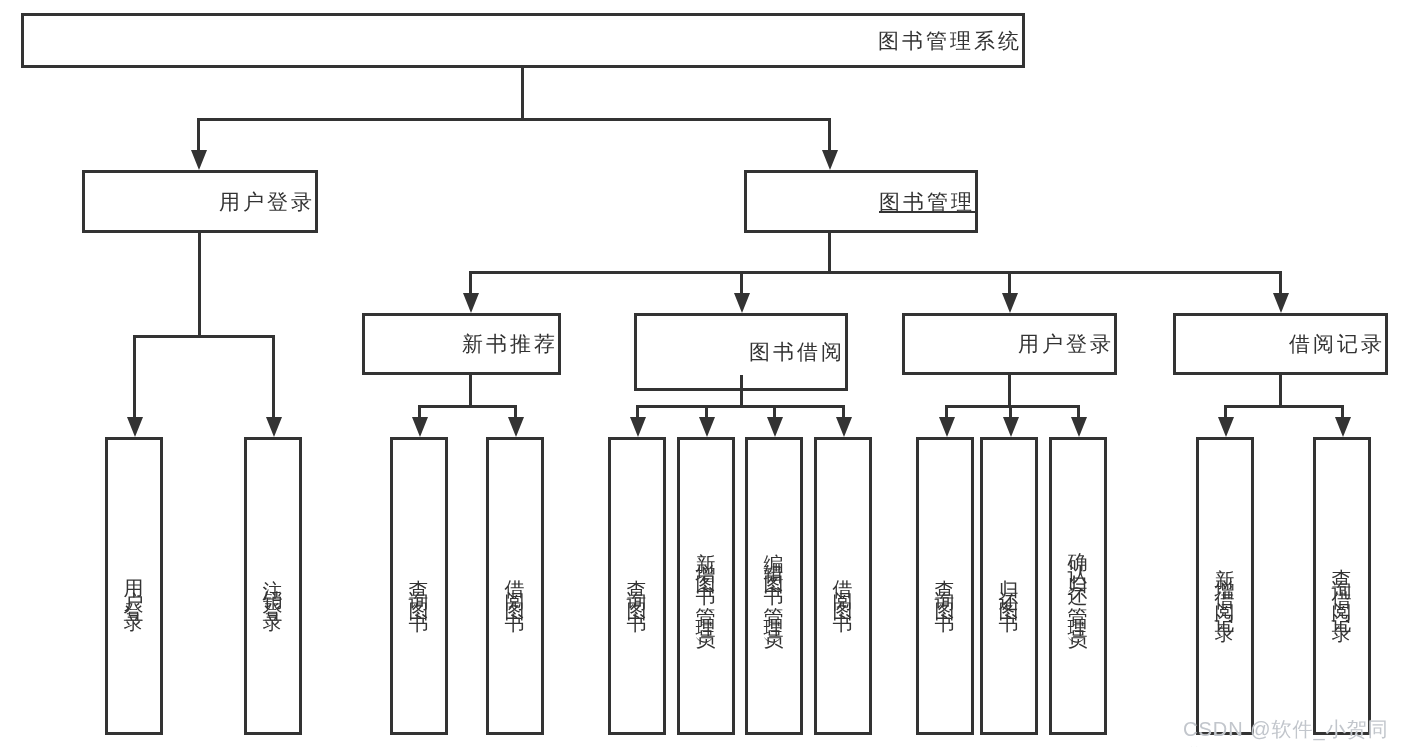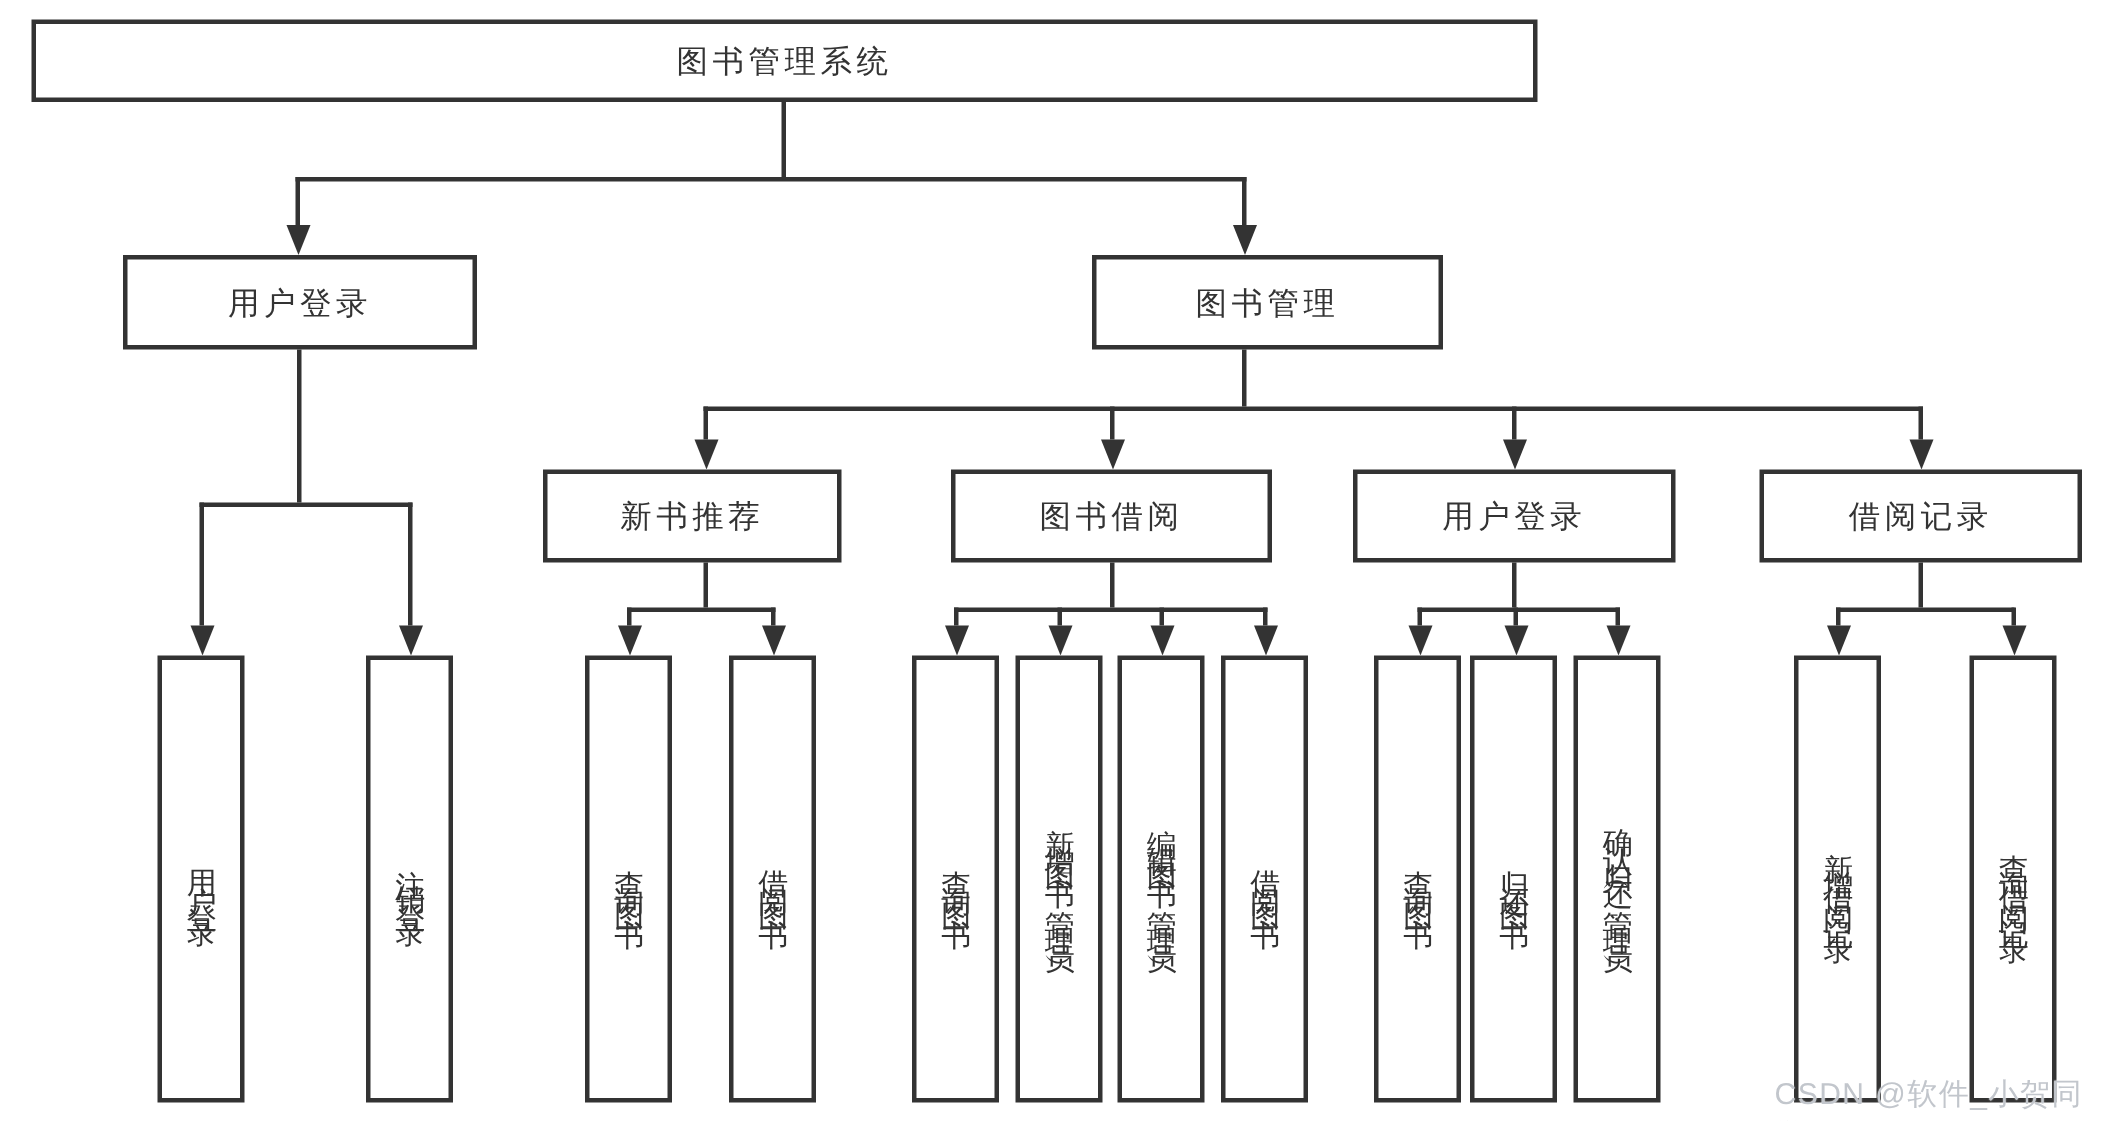--- a/index.html
+++ b/index.html
@@ -11,21 +11,21 @@
     font-family: "Liberation Sans", sans-serif;
     overflow: hidden;
   }
   .node {
     position: absolute;
     box-sizing: border-box;
     border: 3px solid #333333;
     background: #ffffff;
     display: flex;
     align-items: center;
-    justify-content: center;
+    justify-content: flex-end;
     color: #333333;
     font-size: 21px;
     letter-spacing: 3px;
     white-space: nowrap;
   }
   .vnode {
     position: absolute;
     box-sizing: border-box;
     border: 3px solid #333333;
     background: #ffffff;
@@ -85,40 +85,40 @@
   </div>
 
   <div class="vline" style="left:521px; top:68px; height:50px;"></div>
   <div class="hline" style="left:197px; top:118px; width:634px;"></div>
   <div class="arrow" style="left:197px; top:118px; height:32px;"></div>
   <div class="arrow" style="left:828px; top:118px; height:32px;"></div>
 
   <div class="node" style="left:82px; top:170px; width:236px; height:63px;">
     <span>用户登录</span>
   </div>
-  <div class="node" style="left:728px; top:170px; width:234px; height:63px;">
+  <div class="node" style="left:744px; top:170px; width:234px; height:63px;text-decoration:underline;">
     <span>图书管理</span>
   </div>
 
   <div class="vline" style="left:198px; top:233px; height:102px;"></div>
   <div class="hline" style="left:133px; top:335px; width:142px;"></div>
   <div class="arrow" style="left:133px; top:335px; height:82px;"></div>
   <div class="arrow" style="left:272px; top:335px; height:82px;"></div>
 
   <div class="vline" style="left:828px; top:233px; height:38px;"></div>
   <div class="hline" style="left:469px; top:271px; width:813px;"></div>
   <div class="arrow" style="left:469px; top:271px; height:22px;"></div>
   <div class="arrow" style="left:740px; top:271px; height:22px;"></div>
   <div class="arrow" style="left:1008px; top:271px; height:22px;"></div>
   <div class="arrow" style="left:1279px; top:271px; height:22px;"></div>
 
   <div class="node" style="left:362px; top:313px; width:199px; height:62px;">
     <span>新书推荐</span>
   </div>
-  <div class="node" style="left:634px; top:313px; width:214px; height:62px;">
+  <div class="node" style="left:634px; top:313px; width:214px; height:78px;">
     <span>图书借阅</span>
   </div>
   <div class="node" style="left:902px; top:313px; width:215px; height:62px;">
     <span>用户登录</span>
   </div>
   <div class="node" style="left:1173px; top:313px; width:215px; height:62px;">
     <span>借阅记录</span>
   </div>
 
   <div class="vline" style="left:469px; top:375px; height:30px;"></div>

